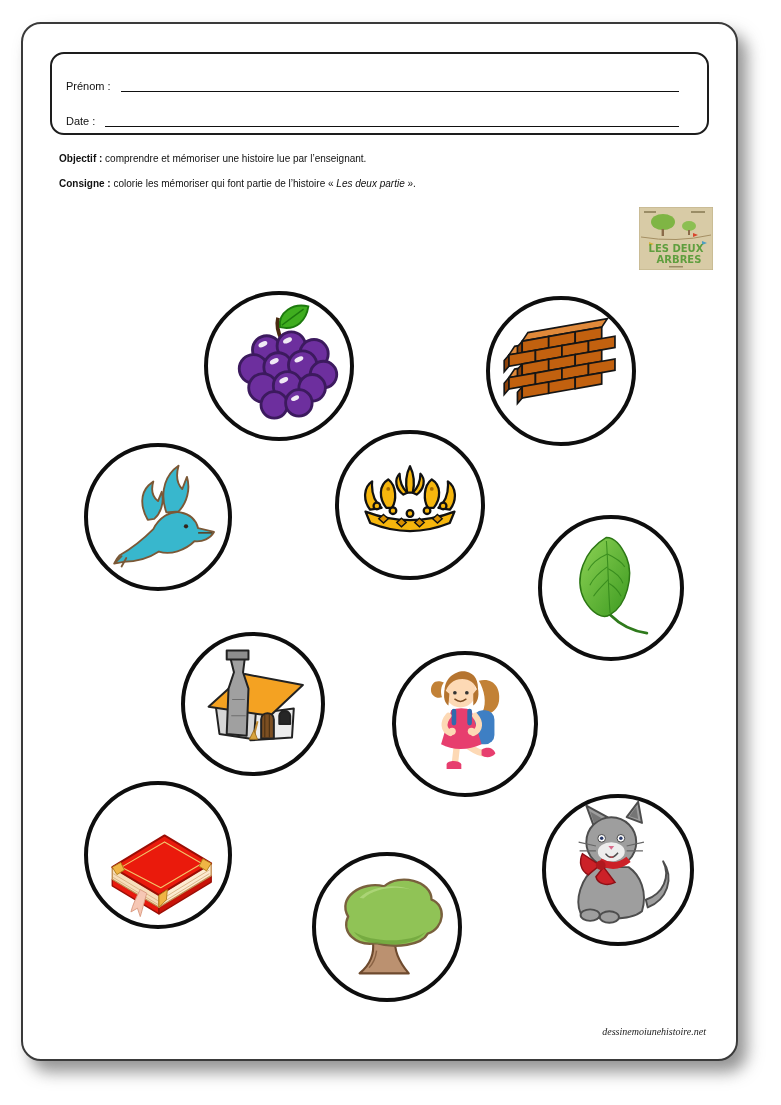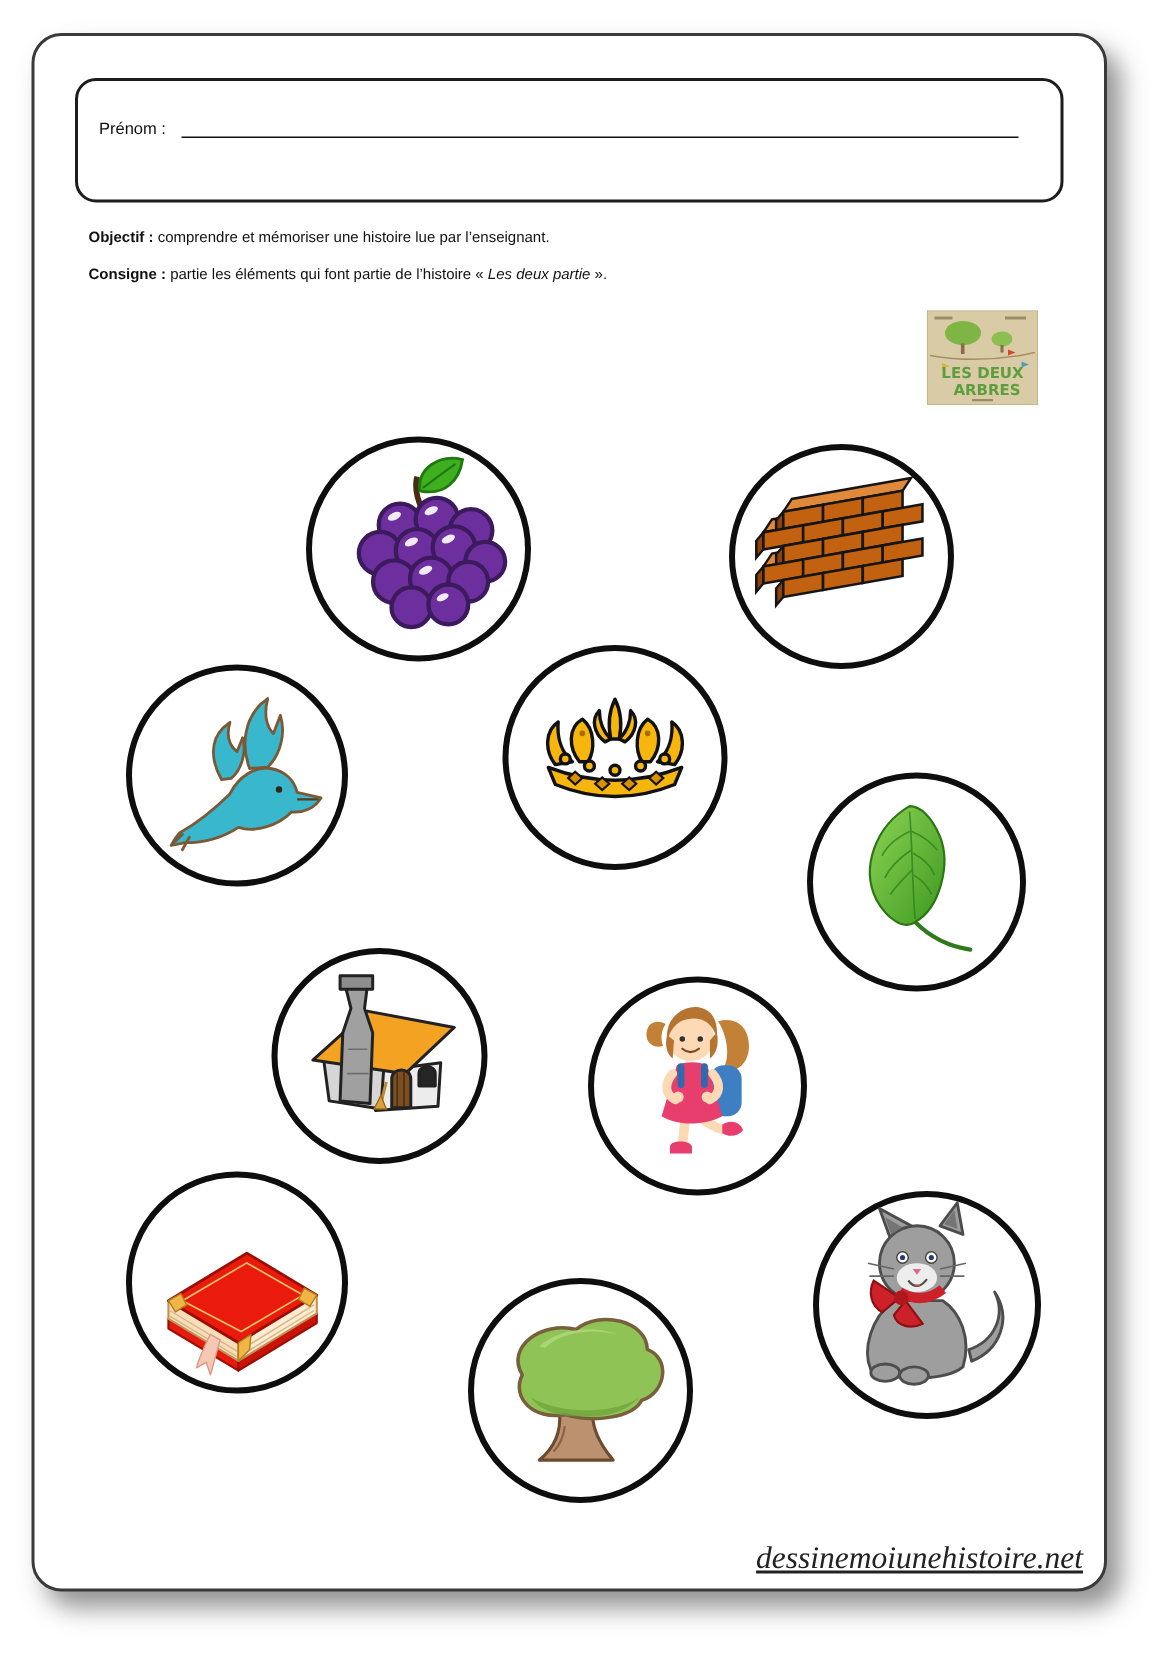--- a/index.html
+++ b/index.html
@@ -9,42 +9,46 @@
         border:2px solid #3a3a3a;border-radius:20px;
         box-shadow:9px 11px 16px rgba(90,90,90,.65);}
   .header-box{position:absolute;left:27px;top:28px;width:627px;height:55px;
         border:2px solid #1d1d1d;border-radius:14px;padding:12px 14px 12px 14px;}
   .hrow{display:flex;align-items:flex-end;height:26px;margin-bottom:9px;}
   .hrow .lbl{font-size:11px;white-space:nowrap;}
   .hrow .line{flex:1;border-bottom:1.6px solid #111;height:19px;margin-left:10px;margin-right:14px;
         font-size:15px;}
   .instructions{position:absolute;left:36px;top:122px;width:640px;font-size:10px;line-height:25px;}
   .instructions b{font-weight:bold;}
-  .book-cover{position:absolute;left:595px;top:183px;width:74px;height:63px;}
+  .book-cover{position:absolute;left:616px;top:183px;width:74px;height:63px;}
   .circle{position:absolute;border:4px solid #0e0e0e;border-radius:50%;background:#fff;box-sizing:border-box;}
   .circle svg{width:100%;height:100%;display:block;}
-  .footer{position:absolute;right:14px;top:1002px;font-family:"Liberation Serif",serif;
-        font-style:italic;font-size:21px;color:#222;text-decoration:underline;}
+  .footer{position:absolute;right:30px;top:1002px;font-family:"Liberation Serif",serif;
+        font-style:italic;font-size:10px;color:#222;}
 </style>
 </head>
 <body>
 
 <div class="canvas">
  <div class="page">
 
   <div class="header-box">
     <div class="hrow">
       <span class="lbl">Prénom :</span>
       <span class="line"></span>
     </div>
+    <div class="hrow">
+      <span class="lbl">Date :</span>
+      <span class="line"></span>
+    </div>
   </div>
 
   <div class="instructions">
     <div><b>Objectif :</b><span> comprendre et mémoriser une histoire lue par l’enseignant.</span></div>
-    <div><b>Consigne :</b><span> partie les éléments qui font partie de l’histoire « </span><i>Les deux partie</i><span> ».</span></div>
+    <div><b>Consigne :</b><span> colorie les mémoriser qui font partie de l’histoire « </span><i>Les deux partie</i><span> ».</span></div>
   </div>
 
   <div class="book-cover">
     <svg viewBox="0 0 74 63">
       <rect x="0" y="0" width="74" height="63" fill="#d8cba6" stroke="#bcae85" stroke-width="1"></rect>
       <rect x="5" y="4" width="12" height="2" fill="#9a8d66"></rect>
       <rect x="52" y="4" width="14" height="2" fill="#9a8d66"></rect>
       <ellipse cx="24" cy="15" rx="12" ry="8" fill="#7fb544"></ellipse>
       <rect x="22.6" y="22" width="2.4" height="7" fill="#8a6b4a"></rect>
       <ellipse cx="50" cy="19" rx="7" ry="5" fill="#8cbf52"></ellipse>

